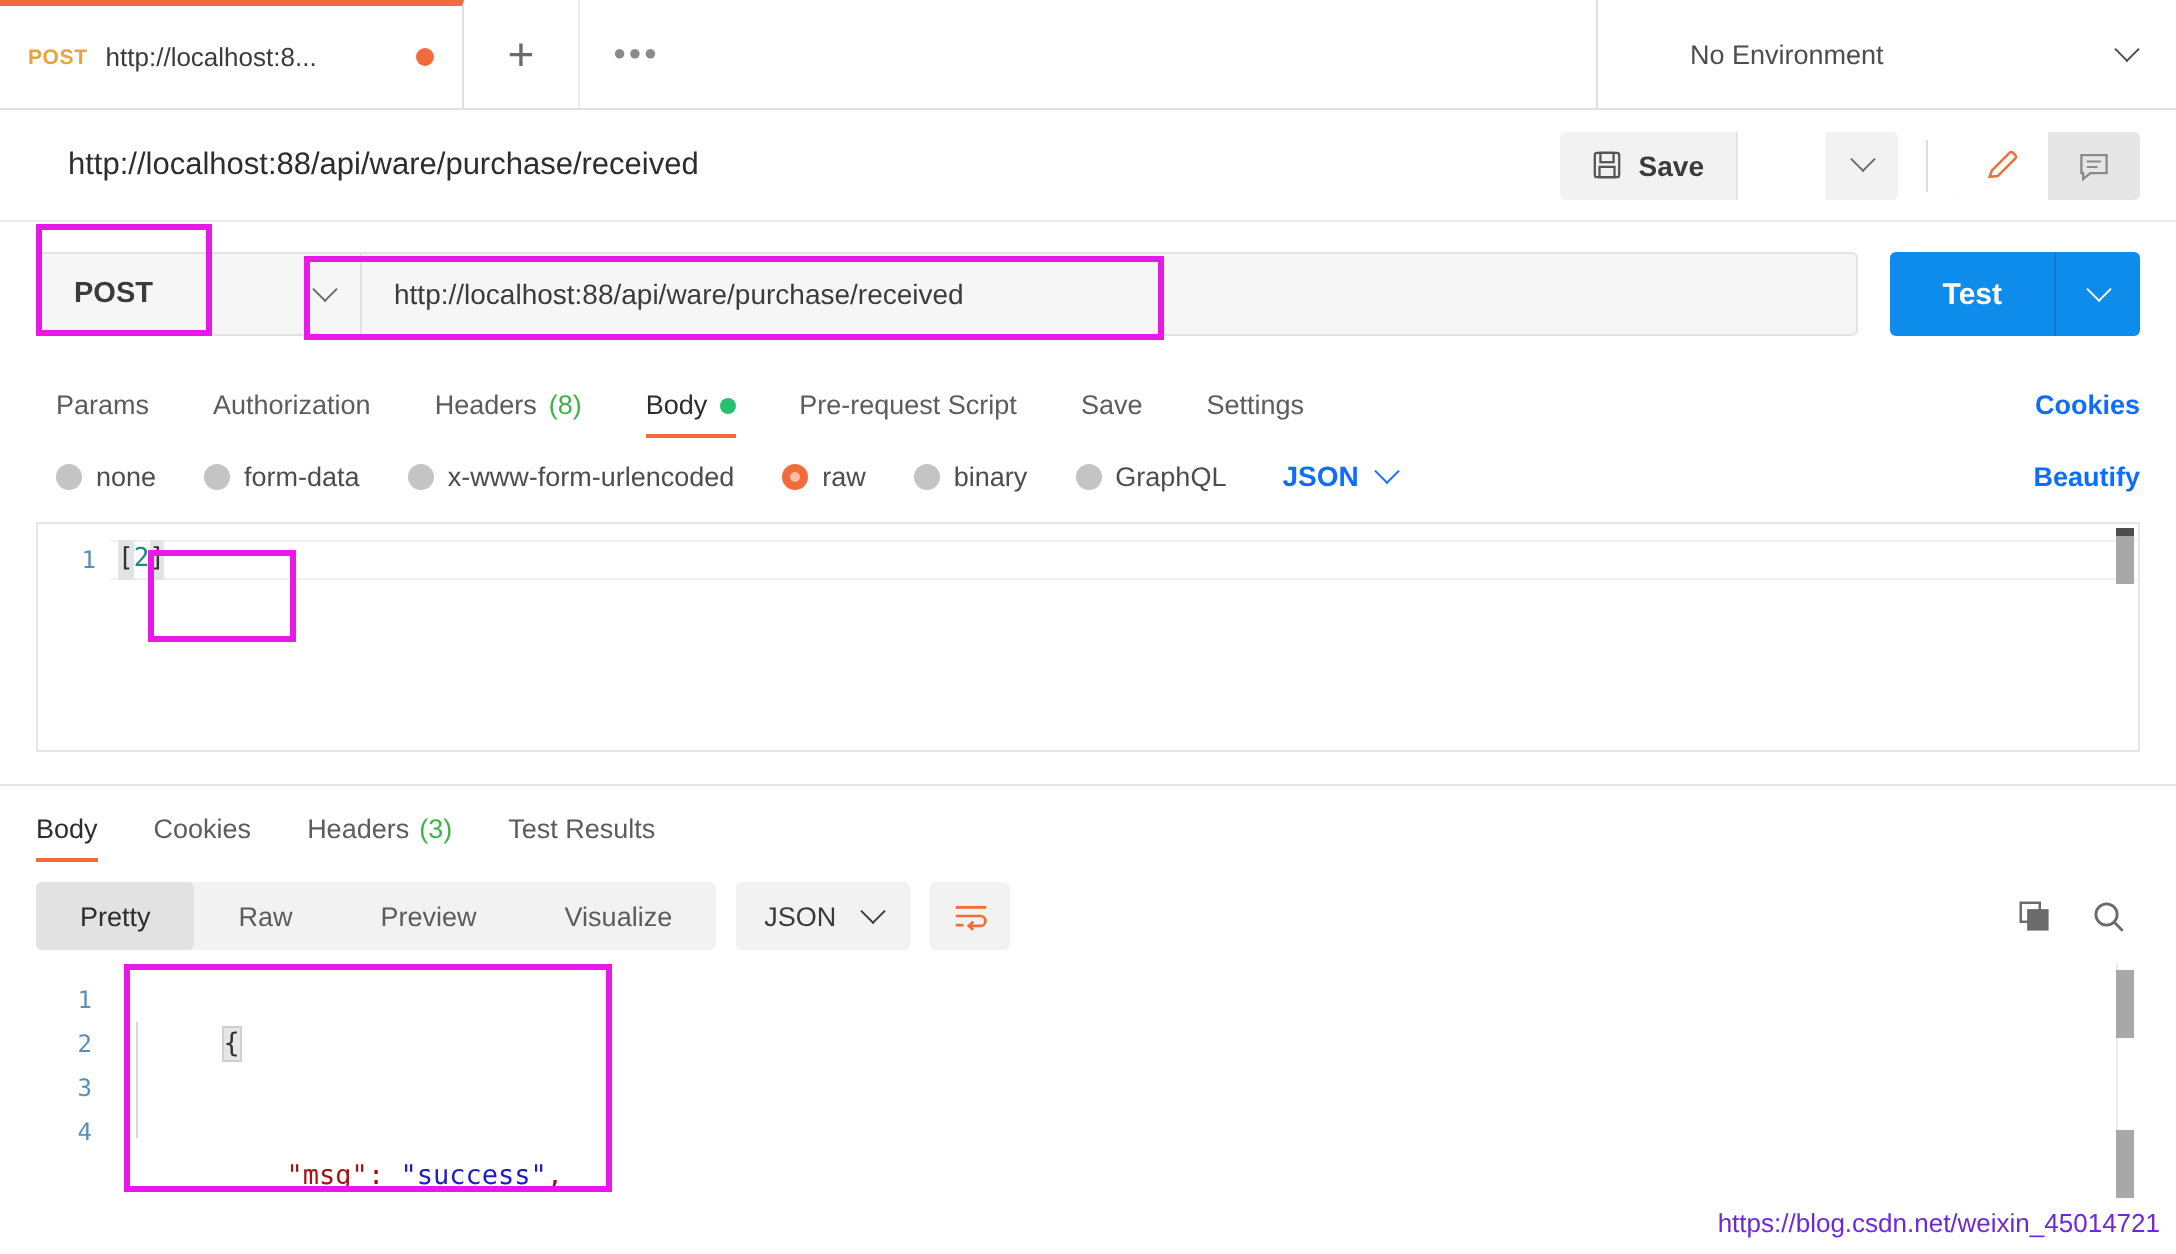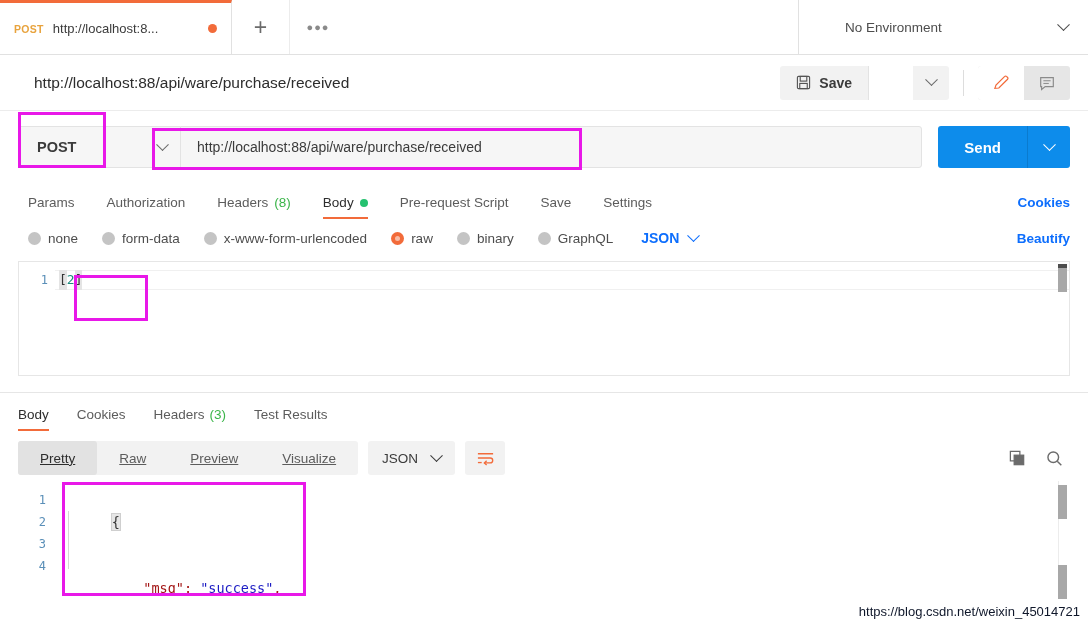--- a/index.html
+++ b/index.html
@@ -369,21 +369,20 @@
     background: #f2f2f2;
     border-radius: 3px;
     height: 34px;
     align-items: stretch;
   }
   .seg-item {
     display: flex; align-items: center; justify-content: center;
     padding: 0 22px;
     font-size: 13.5px;
     color: #5c5c5c;
-    text-decoration: underline;
   }
   .seg-item.active {
     background: #e2e2e2;
     color: #2d2d2d;
     border-radius: 3px;
   }
   .drop-box {
     display: flex; align-items: center; justify-content: space-between;
     gap: 14px;
     height: 34px;
@@ -459,21 +458,21 @@
   .anno {
     position: absolute;
     border: 3px solid #e818e8;
     pointer-events: none;
     z-index: 50;
   }
   .watermark {
     position: absolute;
     right: 8px;
     bottom: 8px;
-    color: #0f172a;
+    color: #6d28d9;
     font-size: 13px;
     z-index: 40;
     text-align: center;
   }
   svg { display: block; }
 </style>
 </head>
 <body>
 
 <div class="tabbar">
@@ -537,21 +536,21 @@
     <span>POST</span>
   </div>
   <div class="method-caret">
     <span class="chev"></span>
   </div>
   <div class="url-input">
     <span>http://localhost:88/api/ware/purchase/received</span>
   </div>
   <div class="send-group">
     <div class="btn-send">
-      <span>Send</span>
+      <span>Test</span>
     </div>
     <div class="btn-send-caret">
       <span class="chev"></span>
     </div>
   </div>
 </div>
 
 <div class="req-tabs">
   <div class="rtab">
     <span>Params</span>

